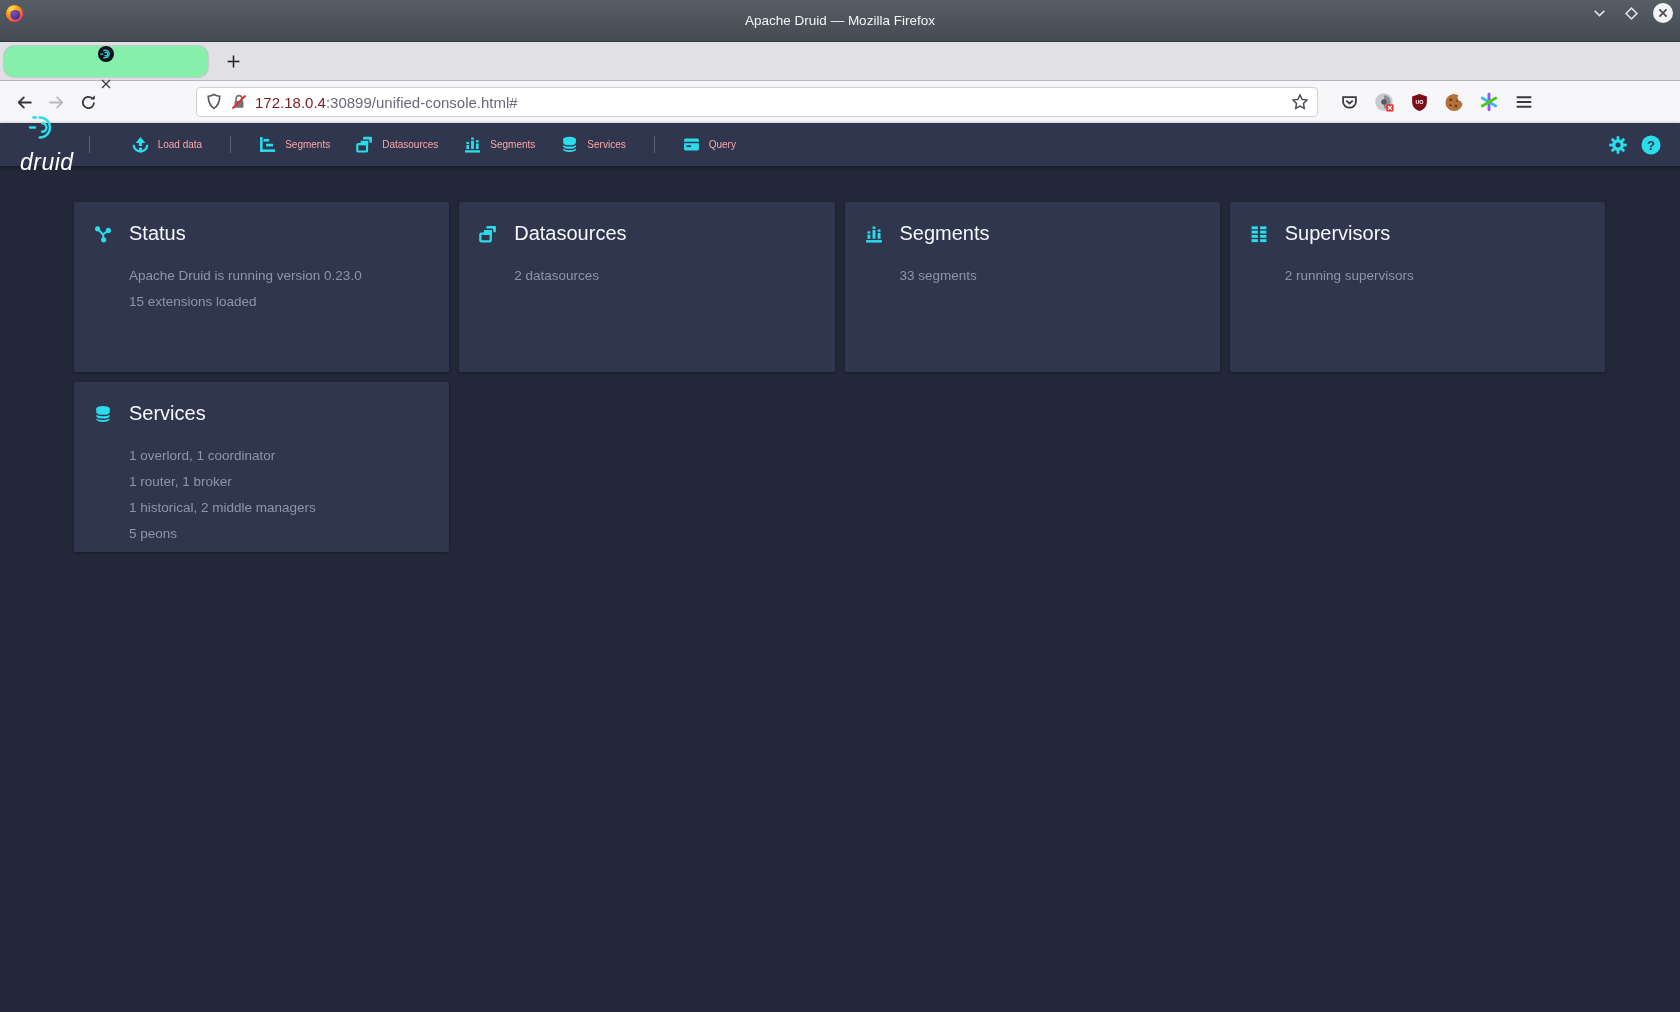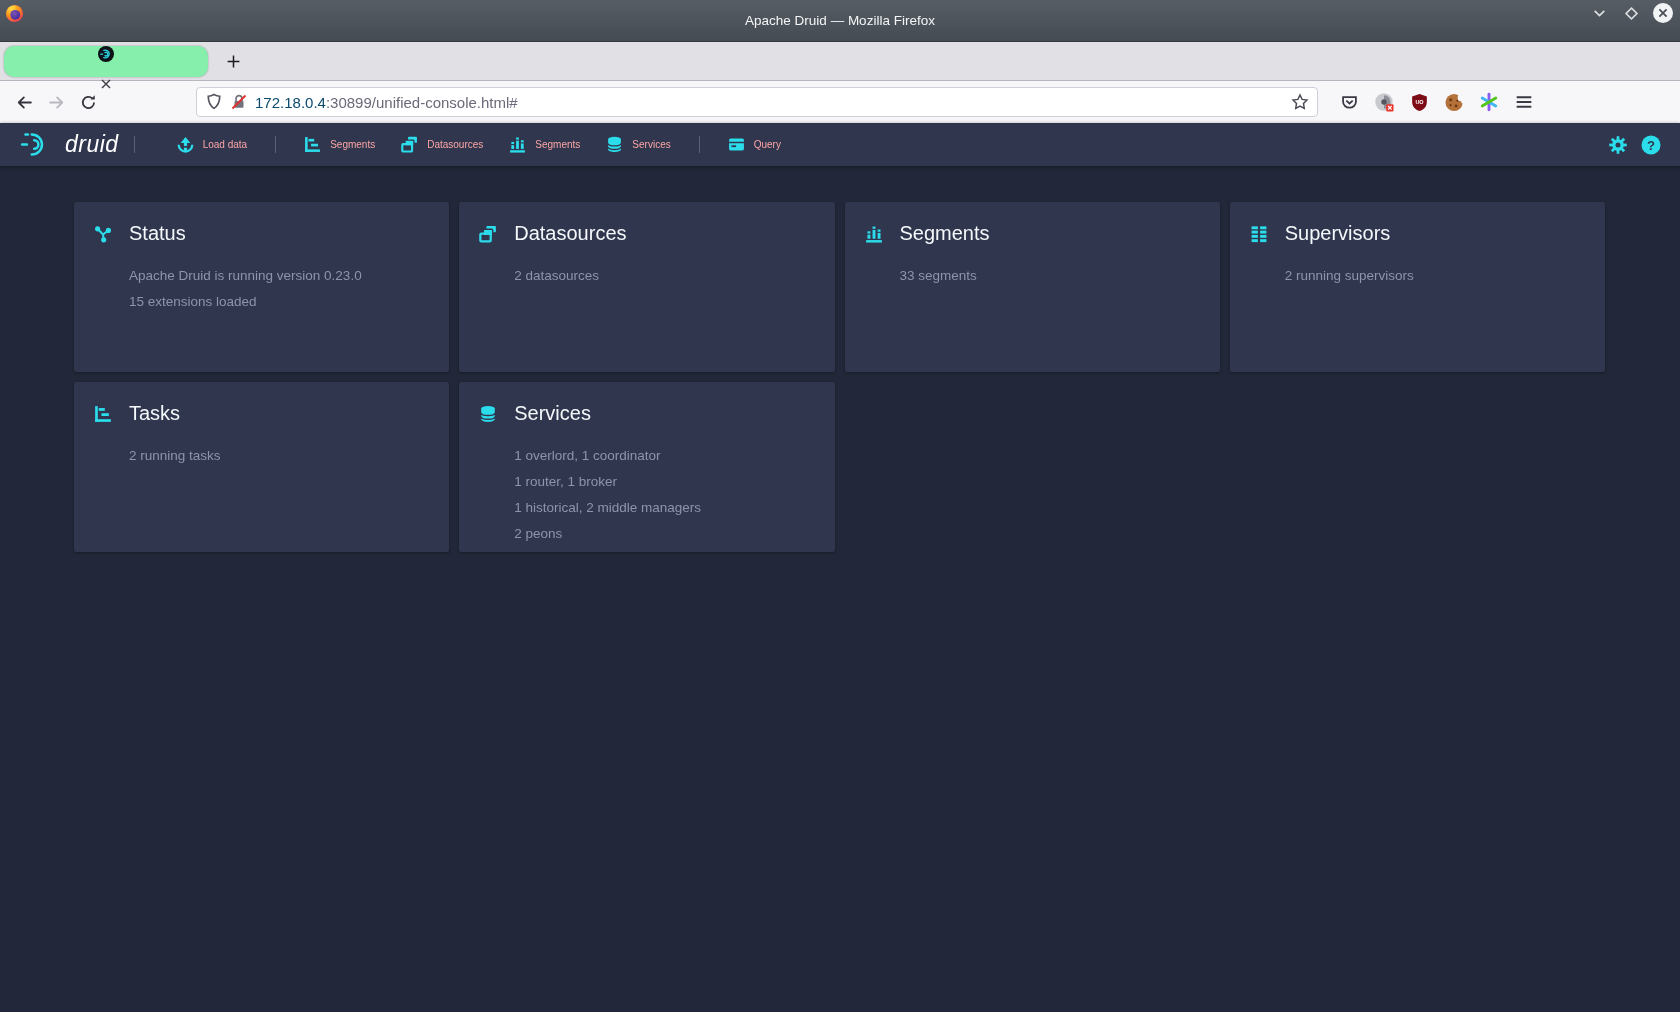--- a/index.html
+++ b/index.html
@@ -36,30 +36,30 @@
     height:42px; background:#f7f7f9; display:flex; align-items:center;
     padding:0 8px;
   }
   .nav-btn{ width:30px; height:30px; display:flex; align-items:center; justify-content:center; border-radius:4px; margin:0 1px; }
   .urlbar{
     margin-left:92px; width:1122px; height:30px; background:#ffffff;
     border:1px solid #cfcfd8; border-radius:4px; display:flex; align-items:center;
     padding:0 8px; gap:7px;
   }
   .url-text{ flex:1; font-size:15px; color:#69697a; white-space:nowrap; overflow:hidden; }
-  .url-host{ color:#0c4a6e; }
+  .url-host{ color:#7f1d1d; }
   .toolbar-right{ display:flex; align-items:center; gap:13px; margin-left:20px; }
   .tb-icon{ width:22px; height:22px; display:flex; align-items:center; justify-content:center; }
 
   
   .druidbar{
     height:43px; background:var(--panel); display:flex; align-items:center;
     padding:0 19px 0 20px; box-shadow:0 1px 4px rgba(0,0,0,.45); position:relative; z-index:2;
   }
-  .logo{ display:flex; align-items:flex-end; gap:8px; cursor:pointer; }
+  .logo{ display:flex; align-items:center; gap:8px; cursor:pointer;flex-direction:column; }
   .logo-text{ color:#ffffff; font-size:23px; font-style:italic; letter-spacing:.5px; font-weight:400; }
   .nav-menu{ display:flex; align-items:center; margin-left:14px; }
   .nav-divider{ width:1px; height:17px; background:rgba(255,255,255,.22); margin:0 15px; }
   .nav-item{ display:flex; align-items:center; gap:9px; padding:6px 13px; border-radius:3px; cursor:pointer; }
   .nav-icon{ width:17px; height:17px; color:var(--accent); display:flex; }
   .nav-icon svg{ width:100%; height:100%; }
   .nav-label{ color:#fca5a5; font-size:10px; }
   .bar-right{ margin-left:auto; display:flex; align-items:center; gap:13px; }
   .bar-right .icon-btn{ width:20px; height:20px; color:var(--accent); cursor:pointer; }
   .bar-right .icon-btn svg{ width:100%; height:100%; }
@@ -421,45 +421,29 @@
           <span class="card-title">Supervisors</span>
         </div>
         <div class="card-lines">
           <div class="card-line">2 running supervisors</div>
         </div>
       </div>
       <div class="card">
         <div class="card-head">
           <span class="card-icon">
             <svg viewBox="0 0 16 16" fill="currentColor">
-              <rect x="1" y="1" width="2.4" height="14"></rect>
-              <rect x="1" y="12.6" width="14" height="2.4"></rect>
-              <rect x="4.2" y="2.7" width="5.4" height="2.5"></rect>
-              <rect x="6.6" y="7.3" width="6.6" height="2.5"></rect>
-            </svg>
-          </span>
-          <span class="card-title">Tasks</span>
-        </div>
-        <div class="card-lines">
-          <div class="card-line">2 running tasks</div>
-        </div>
-      </div>
-      <div class="card">
-        <div class="card-head">
-          <span class="card-icon">
-            <svg viewBox="0 0 16 16" fill="currentColor">
               <ellipse cx="8" cy="3.1" rx="6" ry="2.3"></ellipse>
               <path d="M2 3.1 v9.6 c0 1.3 2.7 2.3 6 2.3 s6 -1 6 -2.3 V3.1 Z"></path>
               <path d="M2 7 c0 1.3 2.7 2.3 6 2.3 s6 -1 6 -2.3" fill="none" stroke="#2f364e" stroke-width="1.3"></path>
               <path d="M2 10.4 c0 1.3 2.7 2.3 6 2.3 s6 -1 6 -2.3" fill="none" stroke="#2f364e" stroke-width="1.3"></path>
             </svg>
           </span>
           <span class="card-title">Services</span>
         </div>
         <div class="card-lines">
           <div class="card-line">1 overlord, 1 coordinator</div>
           <div class="card-line">1 router, 1 broker</div>
           <div class="card-line">1 historical, 2 middle managers</div>
-          <div class="card-line">2 peons</div>
+          <div class="card-line">5 peons</div>
         </div>
       </div>
     </div>
 </div>
 
 </body></html>

